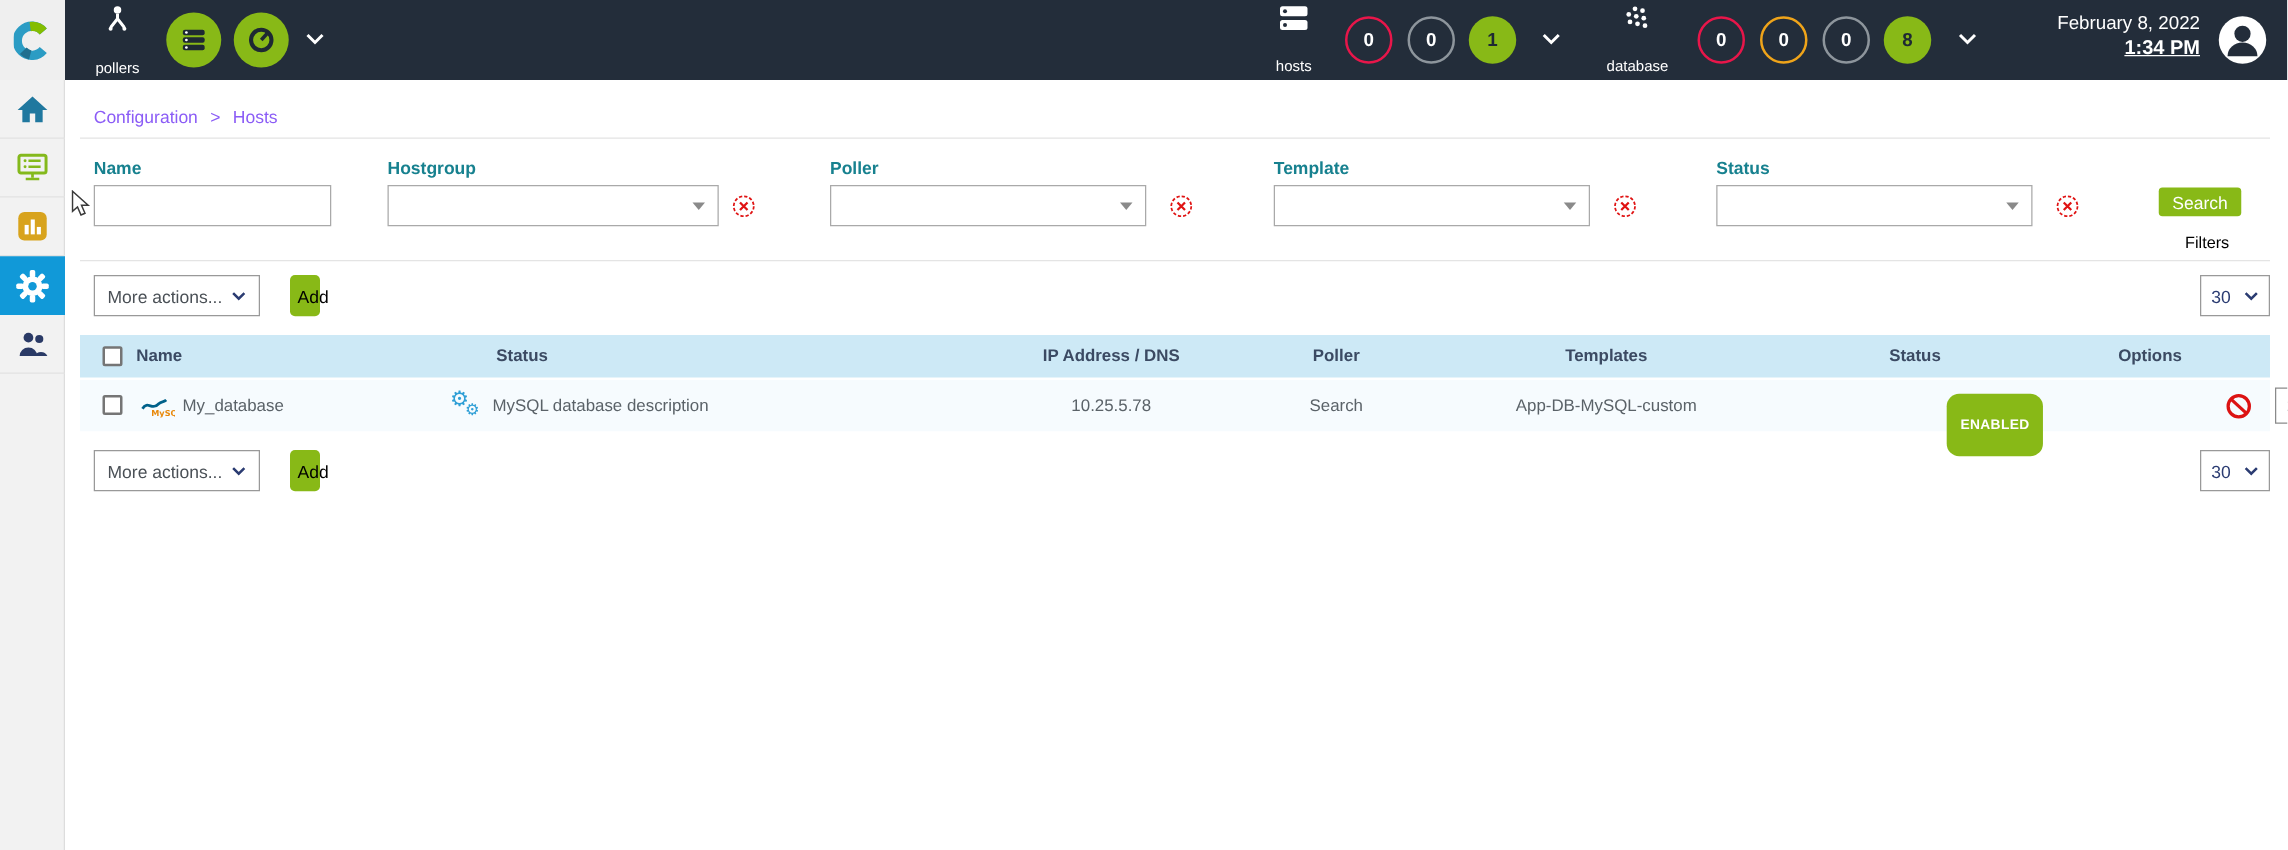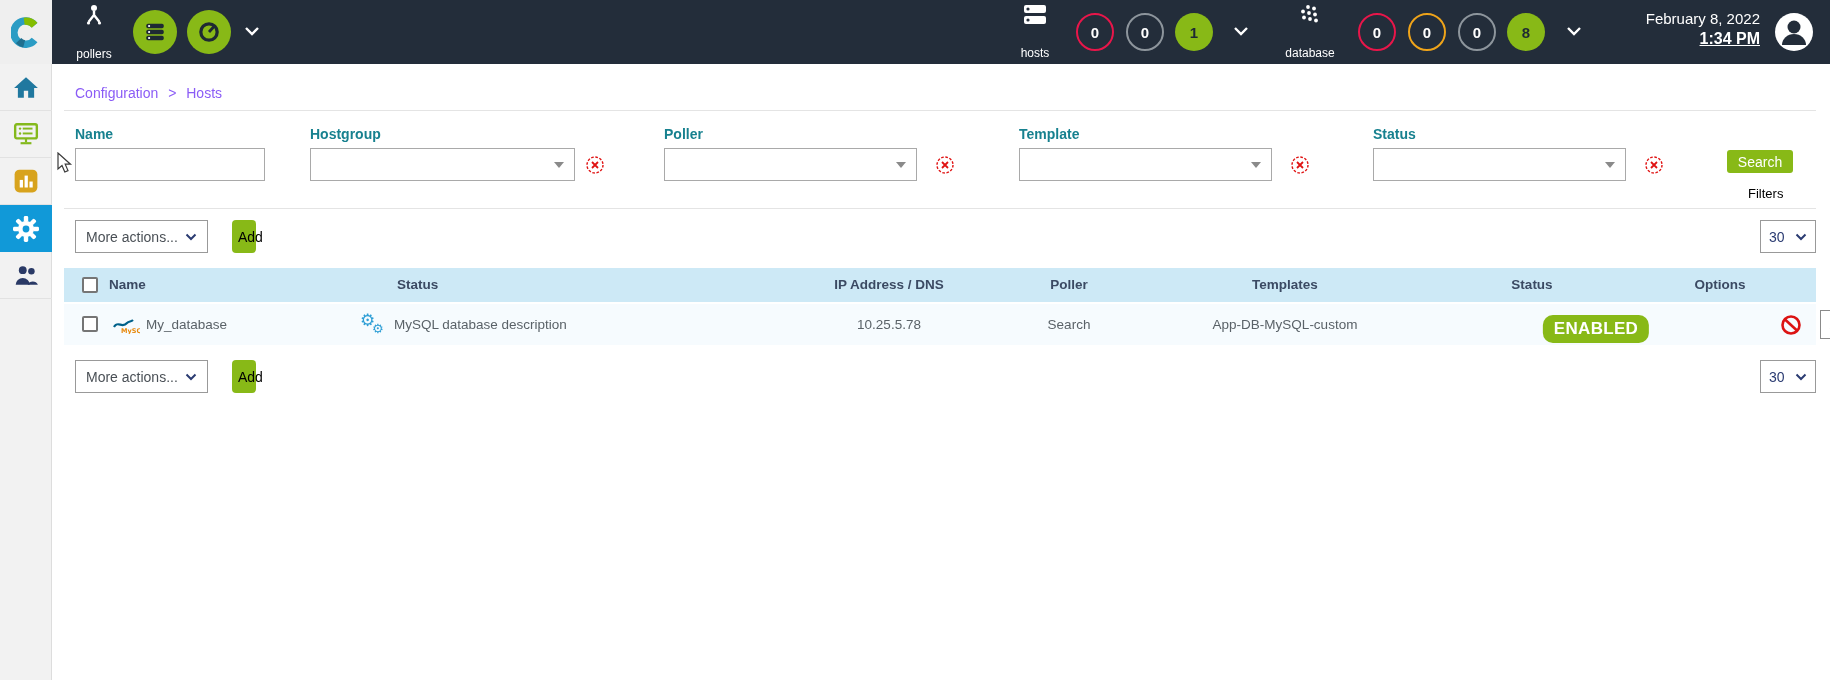--- a/index.html
+++ b/index.html
@@ -68,22 +68,22 @@
 
   
   #thead{position:absolute;left:64px;top:268px;width:1752px;height:34px;background:#cde9f6;}
   #trow{position:absolute;left:64px;top:304px;width:1752px;height:41px;background:#f6fbfe;}
   .th{position:absolute;top:9px;font-size:13.5px;font-weight:bold;color:#3b4a63;white-space:nowrap;}
   .td{position:absolute;top:13px;font-size:13.5px;color:#5a6268;white-space:nowrap;}
   .ctr{transform:translateX(-50%);}
   .checkbox{position:absolute;width:16px;height:16px;background:#fff;border:2px solid #757575;
             border-radius:2px;box-sizing:border-box;cursor:pointer;}
   #status-pill{position:absolute;left:1532px;top:11px;transform:translateX(-50%);
-               background:#88b917;color:#fff;font-size:17px;font-weight:bold;
-               padding:4px 11px;border-radius:10px;letter-spacing:.3px;}
+               background:#88b917;color:#fff;font-size:11px;font-weight:bold;
+               padding:19px 11px;border-radius:10px;letter-spacing:.3px;}
   #options-input{position:absolute;left:1756px;top:6px;width:58px;height:29px;border:1px solid #8a8a8a;
                  box-sizing:border-box;font-size:13px;padding:0 8px;
                  font-family:"Liberation Sans",sans-serif;}
   .gear-glyph{font-family:"DejaVu Sans",sans-serif;color:#2f9fd6;line-height:1;}
 </style>
 </head>
 <body>
 
 <div id="app">
 

